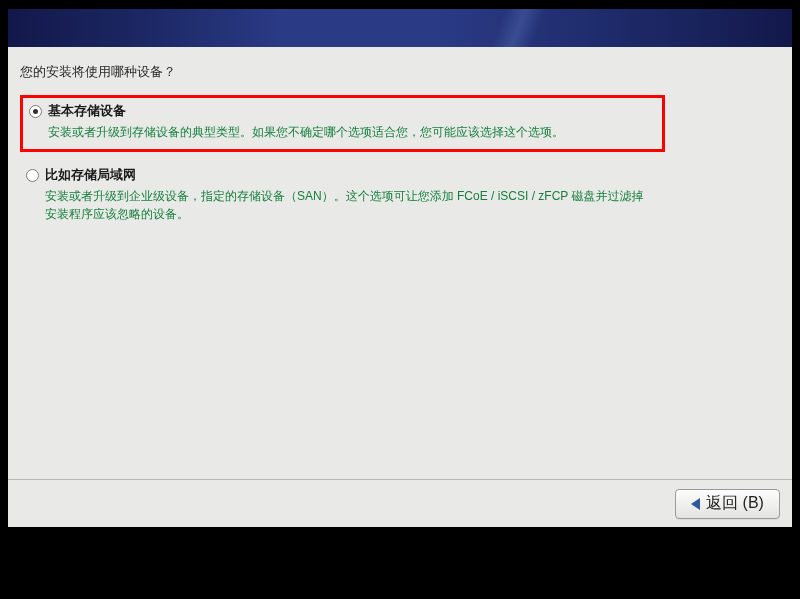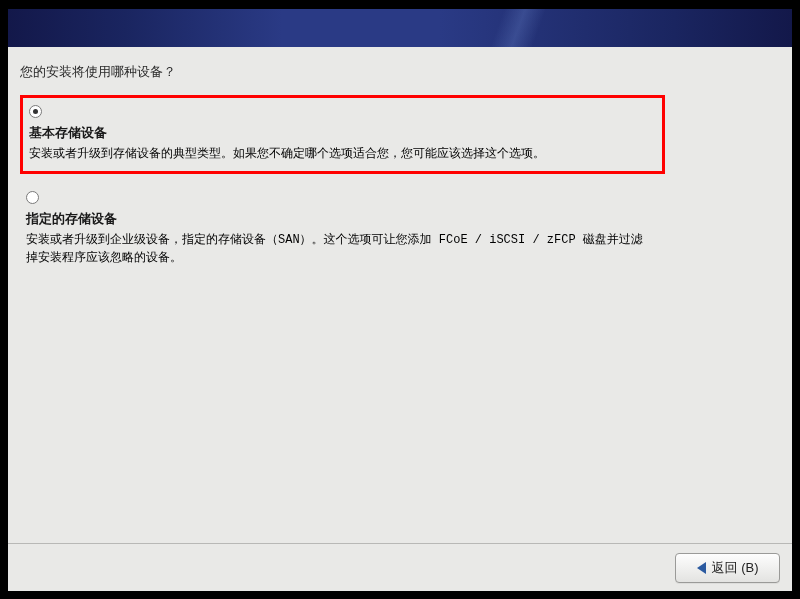--- a/index.html
+++ b/index.html
@@ -9,21 +9,21 @@
       font-family: sans-serif;
       font-size: 13px;
       background: #000;
       overflow: hidden;
     }
     .window {
       position: absolute;
       left: 8px;
       top: 9px;
       width: 784px;
-      height: 582px;
+      height: 518px;
       background: #e9e9e7;
       display: flex;
       flex-direction: column;
       border-radius: 14px;
     }
     .header {
       height: 38px;
       background: linear-gradient(90deg, #13184a 0%, #1a2560 15%, #2a3a85 35%, #2a3a85 55%, #1a2560 85%, #13184a 100%);
       position: relative;
       overflow: hidden;
@@ -50,21 +50,20 @@
     .highlight-box {
       border: 3px solid #ff0000;
       padding: 4px 6px 8px 6px;
       margin-bottom: 10px;
       width: 645px;
     }
     .option {
       display: flex;
       align-items: flex-start;
       gap: 6px;
-      flex-direction: column;
     }
     .option.unboxed {
       padding: 4px 6px;
       width: 640px;
     }
     .radio {
       width: 13px;
       height: 13px;
       border-radius: 50%;
       border: 1px solid #7a7a7a;
@@ -86,23 +85,22 @@
       flex: 1;
     }
     .option-title {
       font-weight: bold;
       font-size: 13px;
       color: #1a1a1a;
       margin-bottom: 3px;
     }
     .option-desc {
       font-size: 12px;
-      color: #000000;
+      color: #15803d;
       line-height: 1.5;
-      font-family: Liberation Mono, monospace;
     }
     .footer {
       height: 48px;
       border-top: 1px solid #b8b8b6;
       display: flex;
       justify-content: flex-end;
       align-items: center;
       gap: 10px;
       padding-right: 12px;
       background: #e9e9e7;
@@ -111,21 +109,21 @@
       height: 30px;
       min-width: 105px;
       padding: 0 10px;
       background: linear-gradient(#fdfdfd, #e3e3e1);
       border: 1px solid #9a9a98;
       border-radius: 4px;
       display: flex;
       align-items: center;
       justify-content: center;
       gap: 6px;
-      font-size: 13px;
+      font-size: 16px;
       color: #222;
       cursor: pointer;
       box-shadow: 0 1px 0 rgba(0,0,0,0.05);
     }
     .arrow-left, .arrow-right {
       width: 0; height: 0;
       border-top: 6px solid transparent;
       border-bottom: 6px solid transparent;
     }
     .arrow-left { border-right: 9px solid #2b5aa0; }
@@ -146,21 +144,21 @@
         <div class="option-text">
           <div class="option-title">基本存储设备</div>
           <div class="option-desc">安装或者升级到存储设备的典型类型。如果您不确定哪个选项适合您，您可能应该选择这个选项。</div>
         </div>
       </div>
     </div>
 
     <div class="option unboxed">
       <div class="radio"></div>
       <div class="option-text">
-        <div class="option-title">指定的存储设备</div>
+        <div class="option-title">比如存储局域网</div>
         <div class="option-desc">安装或者升级到企业级设备，指定的存储设备（SAN）。这个选项可让您添加 FCoE / iSCSI / zFCP 磁盘并过滤掉安装程序应该忽略的设备。</div>
       </div>
     </div>
   </div>
 
   <div class="footer">
     <div class="btn">
       <span class="arrow-left"></span>
       <span>返回 (B)</span>
     </div>

